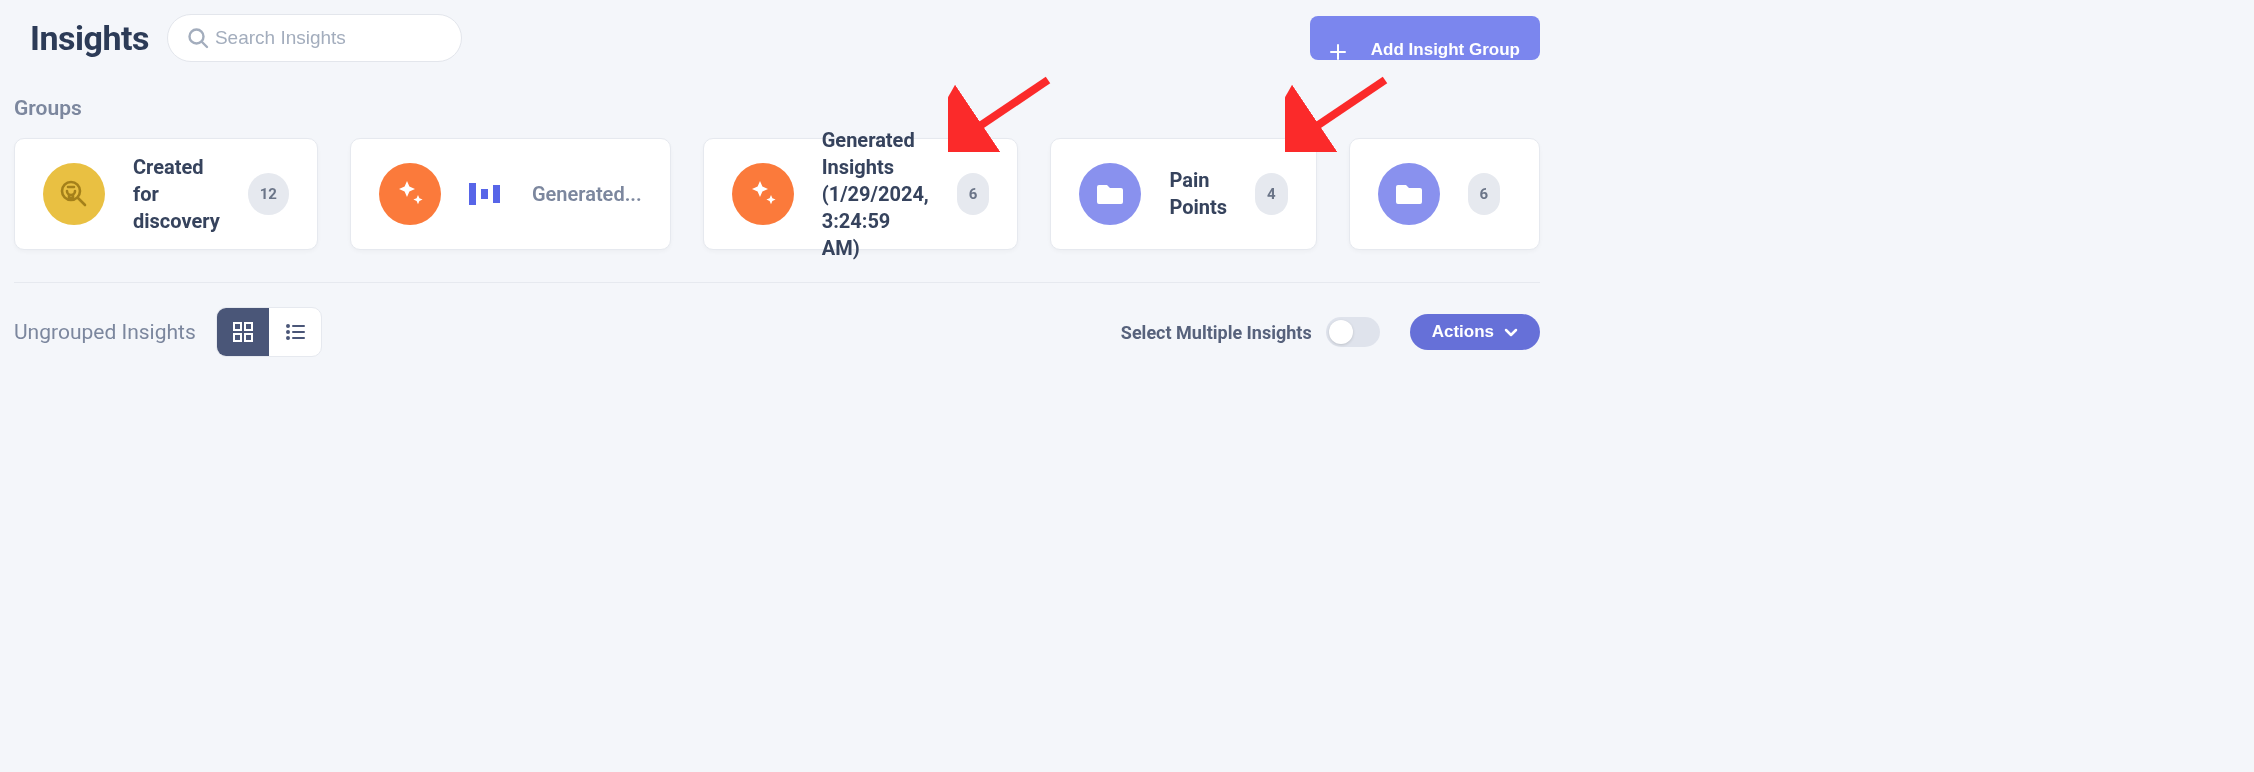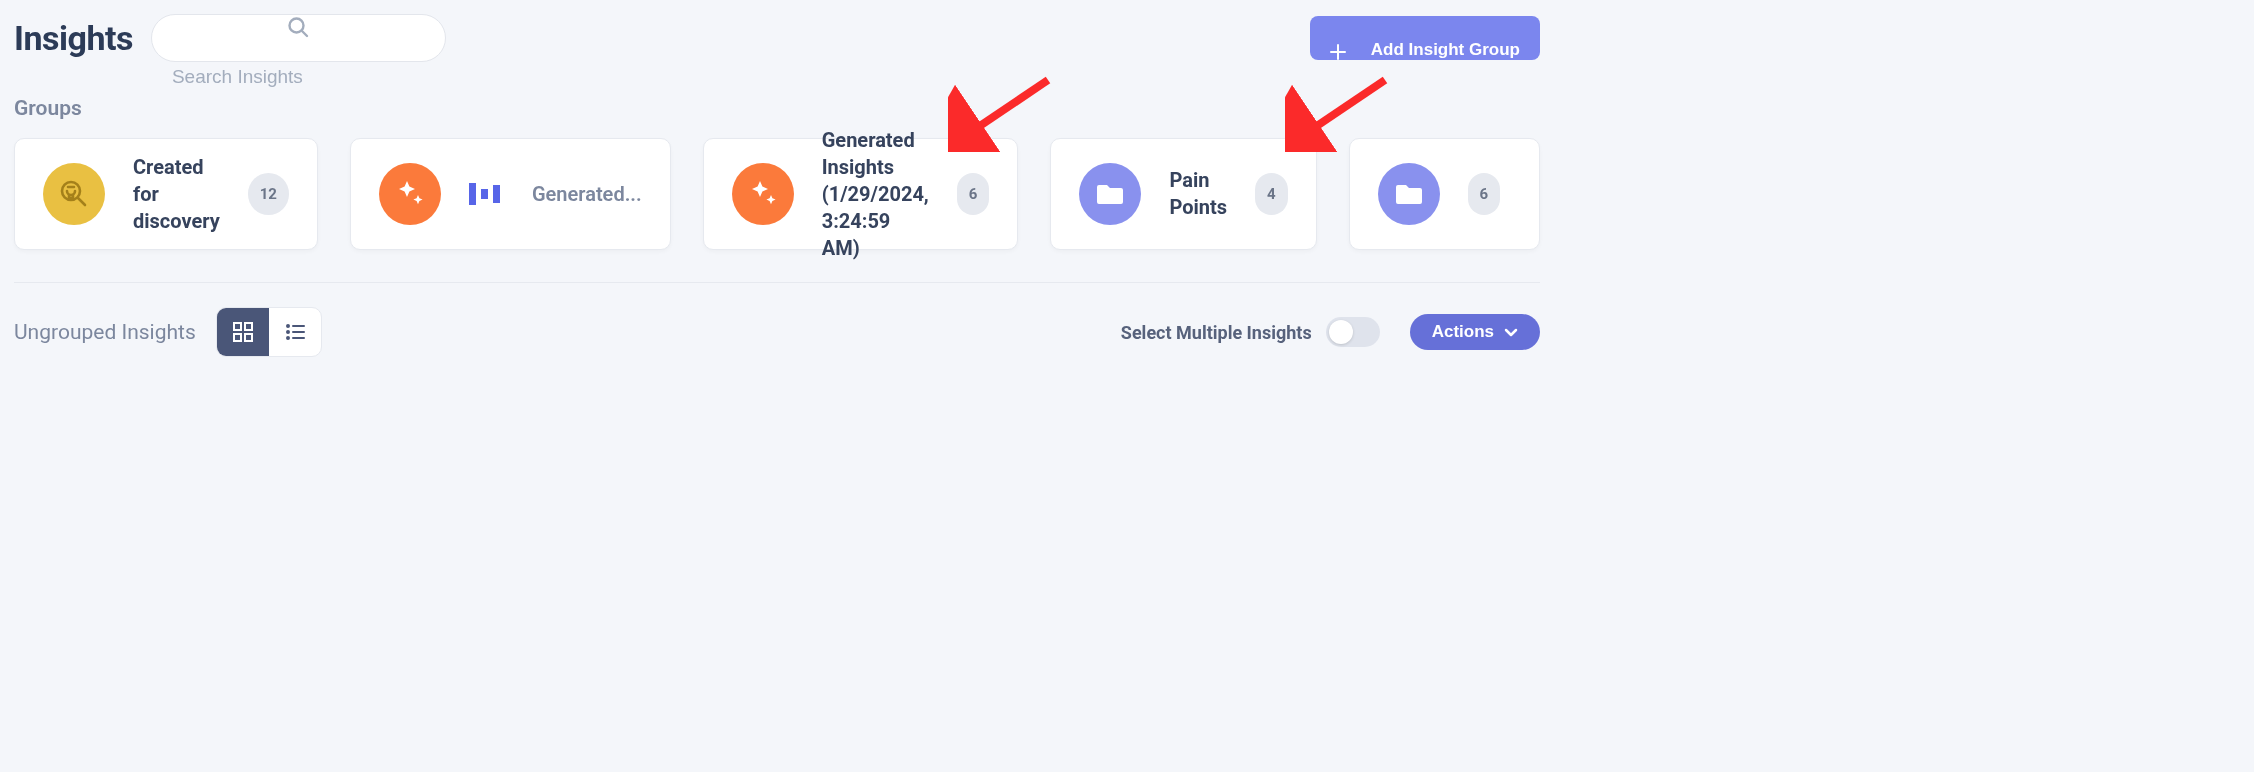--- a/index.html
+++ b/index.html
@@ -39,32 +39,32 @@
     display: flex;
     align-items: center;
     gap: 18px;
     margin-bottom: 34px;
   }
   .page-title {
     font-size: 34px;
     font-weight: 700;
     letter-spacing: -0.5px;
     color: #2c3b57;
+    margin-left: 16px;
   }
   .search-wrap {
     display: flex;
     align-items: center;
     background: var(--card-bg);
     border: 1px solid var(--input-border);
     border-radius: 999px;
     height: 48px;
     padding: 0 18px;
     width: 295px;
-    gap: 26px;
-    flex-direction: column;
+    gap: 3px;
   }
   .search-wrap svg { flex: none; }
   .search-input {
     border: none;
     outline: none;
     font-size: 19px;
     color: var(--text);
     background: transparent;
     width: 100%;
   }

